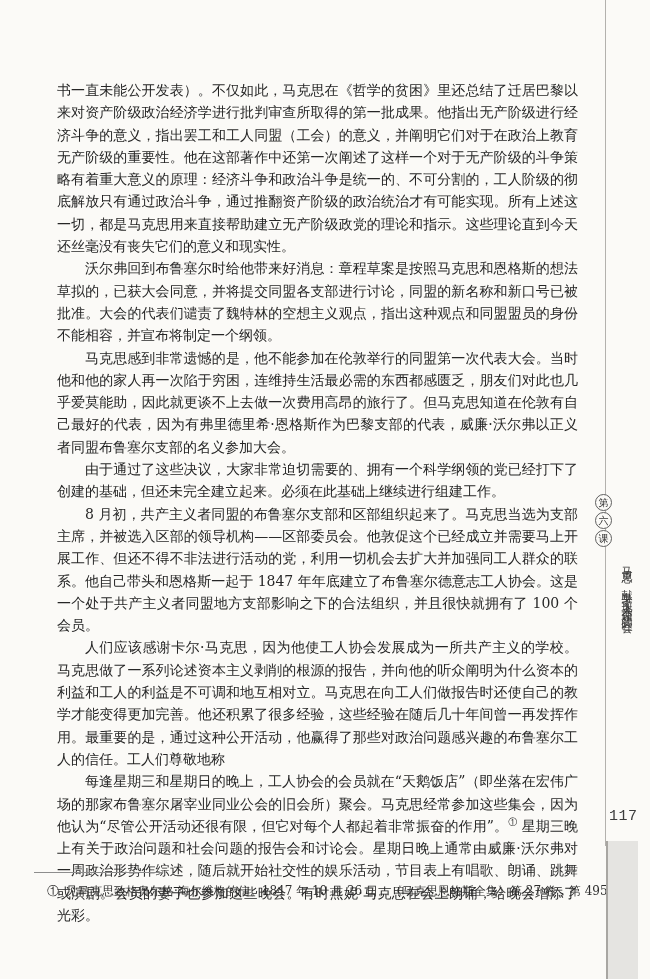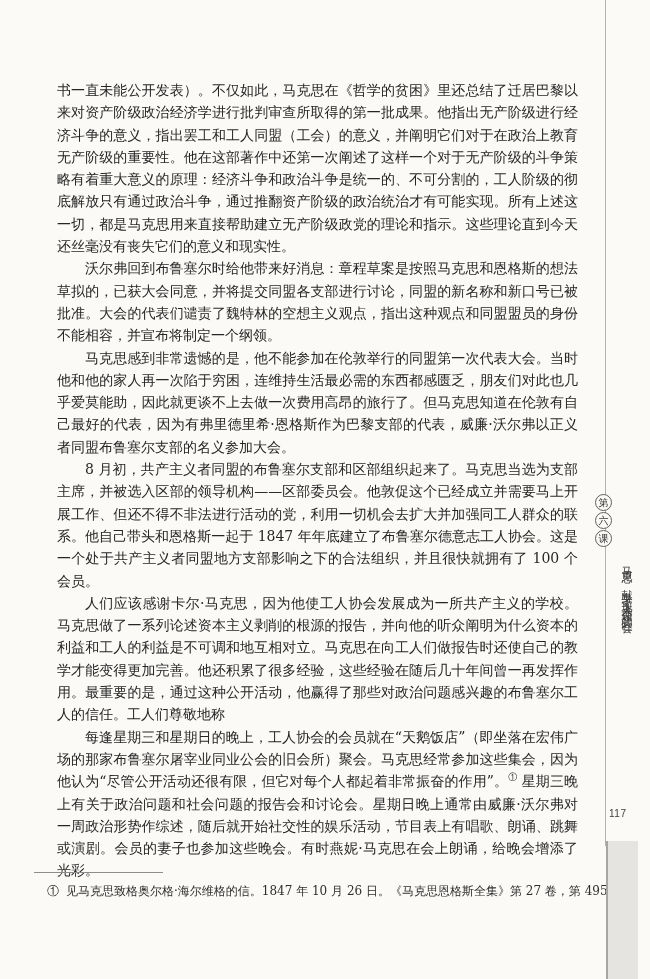--- a/index.html
+++ b/index.html
@@ -70,42 +70,43 @@
     width:26px; height:265px;
     writing-mode:vertical-rl;
     text-orientation:upright;
     font-size:11px;
     letter-spacing:3px;
     color:#3a3a3a;
   }
   .page-number {
     position:absolute;
     left:609px; top:808px;
-    font-family:Liberation Sans, sans-serif;
-    font-size:10px;
+    font-family:Liberation Mono, monospace;
+    font-size:15px;
     color:#3c3c3c;
     letter-spacing:0.5px;
   }
   .edge-block {
     position:absolute;
     left:606px; top:841px;
     width:32px; height:138px;
     background:#e5e4e1;
     border-left:2px solid #a8a6a2;
   }
 </style>
 </head>
 <body>
 
 <div class="page">
 
   <div class="body-text">
       <p class="no-indent"><span>书一直未能公开发表）。不仅如此，马克思在《哲学的贫困》里还总结了迁居巴黎以来对资产阶级政治经济学进行批判审查所取得的第一批成果。他指出无产阶级进行经济斗争的意义，指出罢工和工人同盟（工会）的意义，并阐明它们对于在政治上教育无产阶级的重要性。他在这部著作中还第一次阐述了这样一个对于无产阶级的斗争策略有着重大意义的原理：经济斗争和政治斗争是统一的、不可分割的，工人阶级的彻底解放只有通过政治斗争，通过推翻资产阶级的政治统治才有可能实现。所有上述这一切，都是马克思用来直接帮助建立无产阶级政党的理论和指示。这些理论直到今天还丝毫没有丧失它们的意义和现实性。</span></p>
       <p><span>沃尔弗回到布鲁塞尔时给他带来好消息：章程草案是按照马克思和恩格斯的想法草拟的，已获大会同意，并将提交同盟各支部进行讨论，同盟的新名称和新口号已被批准。大会的代表们谴责了魏特林的空想主义观点，指出这种观点和同盟盟员的身份不能相容，并宣布将制定一个纲领。</span></p>
       <p><span>马克思感到非常遗憾的是，他不能参加在伦敦举行的同盟第一次代表大会。当时他和他的家人再一次陷于穷困，连维持生活最必需的东西都感匮乏，朋友们对此也几乎爱莫能助，因此就更谈不上去做一次费用高昂的旅行了。但马克思知道在伦敦有自己最好的代表，因为有弗里德里希·恩格斯作为巴黎支部的代表，威廉·沃尔弗以正义者同盟布鲁塞尔支部的名义参加大会。</span></p>
+      <p><span>由于通过了这些决议，大家非常迫切需要的、拥有一个科学纲领的党已经打下了创建的基础，但还未完全建立起来。必须在此基础上继续进行组建工作。</span></p>
       <p><span>8 月初，共产主义者同盟的布鲁塞尔支部和区部组织起来了。马克思当选为支部主席，并被选入区部的领导机构——区部委员会。他敦促这个已经成立并需要马上开展工作、但还不得不非法进行活动的党，利用一切机会去扩大并加强同工人群众的联系。他自己带头和恩格斯一起于 1847 年年底建立了布鲁塞尔德意志工人协会。这是一个处于共产主义者同盟地方支部影响之下的合法组织，并且很快就拥有了 100 个会员。</span></p>
       <p><span>人们应该感谢卡尔·马克思，因为他使工人协会发展成为一所共产主义的学校。马克思做了一系列论述资本主义剥削的根源的报告，并向他的听众阐明为什么资本的利益和工人的利益是不可调和地互相对立。马克思在向工人们做报告时还使自己的教学才能变得更加完善。他还积累了很多经验，这些经验在随后几十年间曾一再发挥作用。最重要的是，通过这种公开活动，他赢得了那些对政治问题感兴趣的布鲁塞尔工人的信任。工人们尊敬地称</span></p>
       <p><span>每逢星期三和星期日的晚上，工人协会的会员就在“天鹅饭店”（即坐落在宏伟广场的那家布鲁塞尔屠宰业同业公会的旧会所）聚会。马克思经常参加这些集会，因为他认为“尽管公开活动还很有限，但它对每个人都起着非常振奋的作用”。</span><sup>①</sup><span> 星期三晚上有关于政治问题和社会问题的报告会和讨论会。星期日晚上通常由威廉·沃尔弗对一周政治形势作综述，随后就开始社交性的娱乐活动，节目表上有唱歌、朗诵、跳舞或演剧。会员的妻子也参加这些晚会。有时燕妮·马克思在会上朗诵，给晚会增添了光彩。</span></p>
     </div>
 
   <div class="fn-rule"></div>
   <div class="footnote"><span class="marker">①</span><span>见马克思致格奥尔格·海尔维格的信。1847 年 10 月 26 日。《马克思恩格斯全集》第 27 卷，第 495 页。</span></div>
 
   <div class="side-rule"></div>
 

